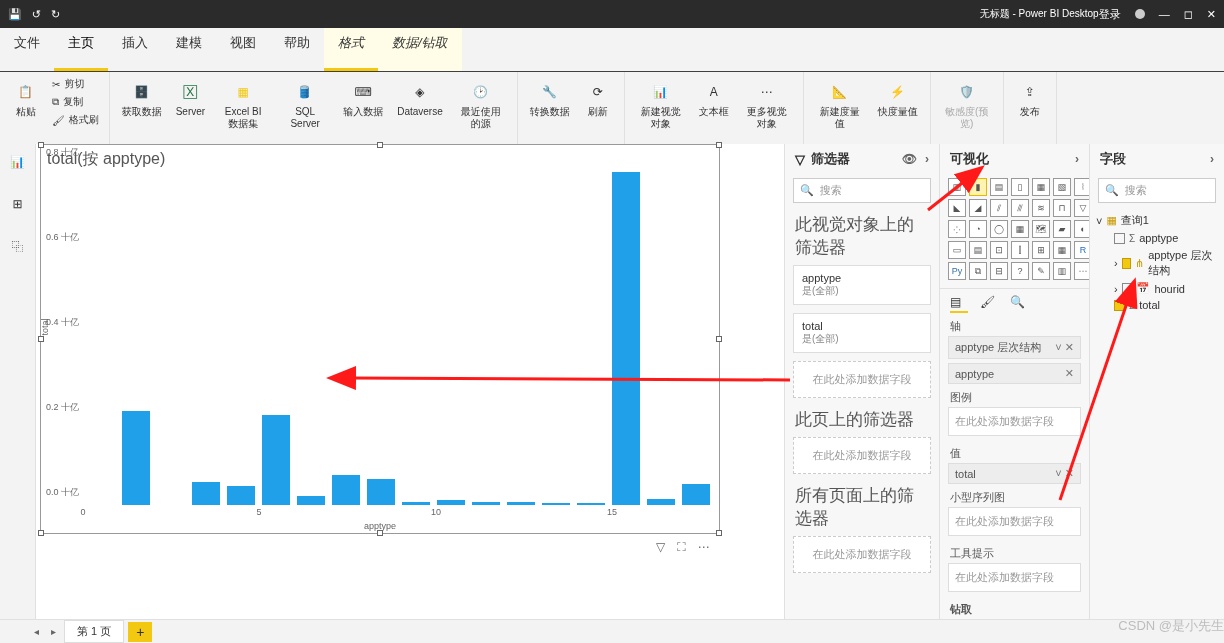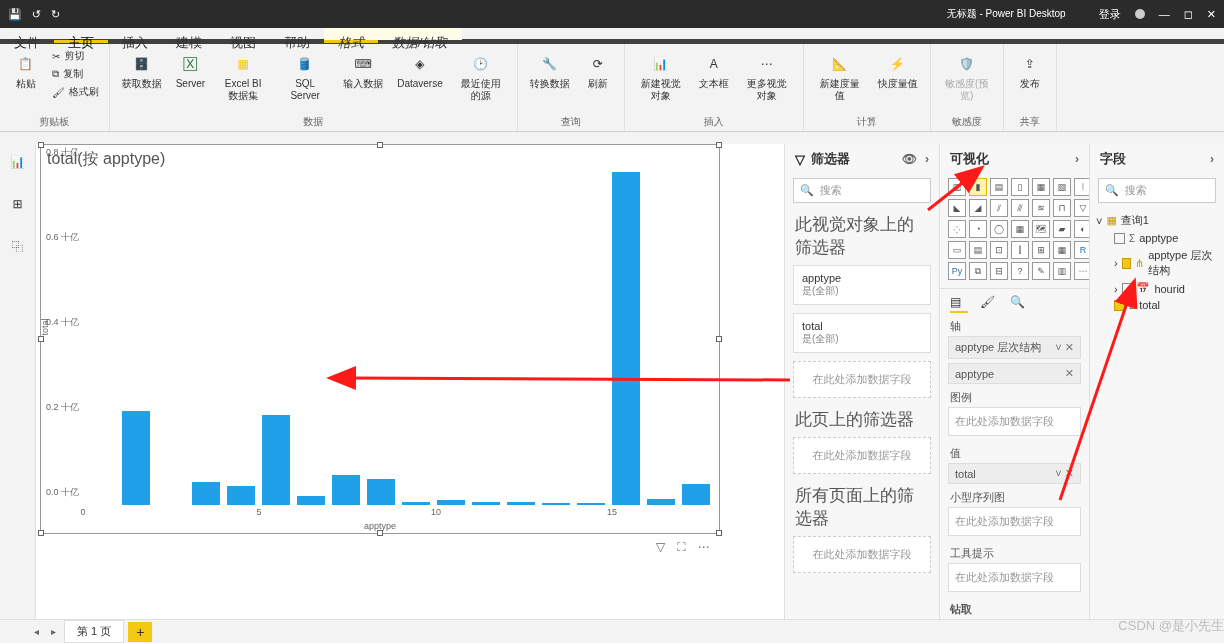--- a/index.html
+++ b/index.html
@@ -2,26 +2,26 @@
 <html><head>
 <meta charset="utf-8">
 <style>
 * { box-sizing: border-box; margin: 0; padding: 0; font-family: "Segoe UI", "Microsoft YaHei", sans-serif; }
 body { width: 1224px; height: 643px; background: #f3f3f3; overflow: hidden; font-size: 12px; color: #333; position: relative; }
 
 
 .titlebar { height: 28px; background: #2b2b2b; color: #fff; display: flex; align-items: center; padding: 0 8px; }
 .titlebar .left { display: flex; gap: 10px; font-size: 11px; }
 .titlebar .center { flex: 1; text-align: right; font-size: 10px; }
-.titlebar .right { display: flex; align-items: center; gap: 14px; font-size: 11px; margin-left: 33px; }
+.titlebar .right { display: flex; align-items: center; gap: 14px; font-size: 11px; }
 .titlebar .win-btn { cursor: default; }
 .titlebar .avatar { width: 10px; height: 10px; border-radius: 50%; background: #ccc; display: inline-block; }
 
 
-.ribbon-tabs { height: 16px; background: #f3f3f3; display: flex; border-bottom: 5px solid #404040; }
+.ribbon-tabs { height: 44px; background: #f3f3f3; display: flex; border-bottom: 1px solid #404040; }
 .ribbon-tab { padding: 6px 14px; font-size: 13px; color: #333; cursor: default; }
 .ribbon-tab.active { border-bottom: 3px solid #f2c811; color: #000; font-weight: 400; }
 .ribbon-tab.contextual { background: #fffde7; font-style: italic; }
 .ribbon-tab.contextual.format { color: #333; border-bottom: 3px solid #f2c811; }
 .ribbon-tab.contextual.data { color: #333; }
 
 
 .ribbon { height: 88px; background: #f3f3f3; display: flex; border-bottom: 1px solid #d0d0d0; }
 .ribbon-group { display: flex; flex-direction: column; align-items: center; border-right: 1px solid #e0e0e0; padding: 4px 6px 2px; }
 .ribbon-group .items { display: flex; align-items: flex-start; gap: 2px; flex: 1; }

